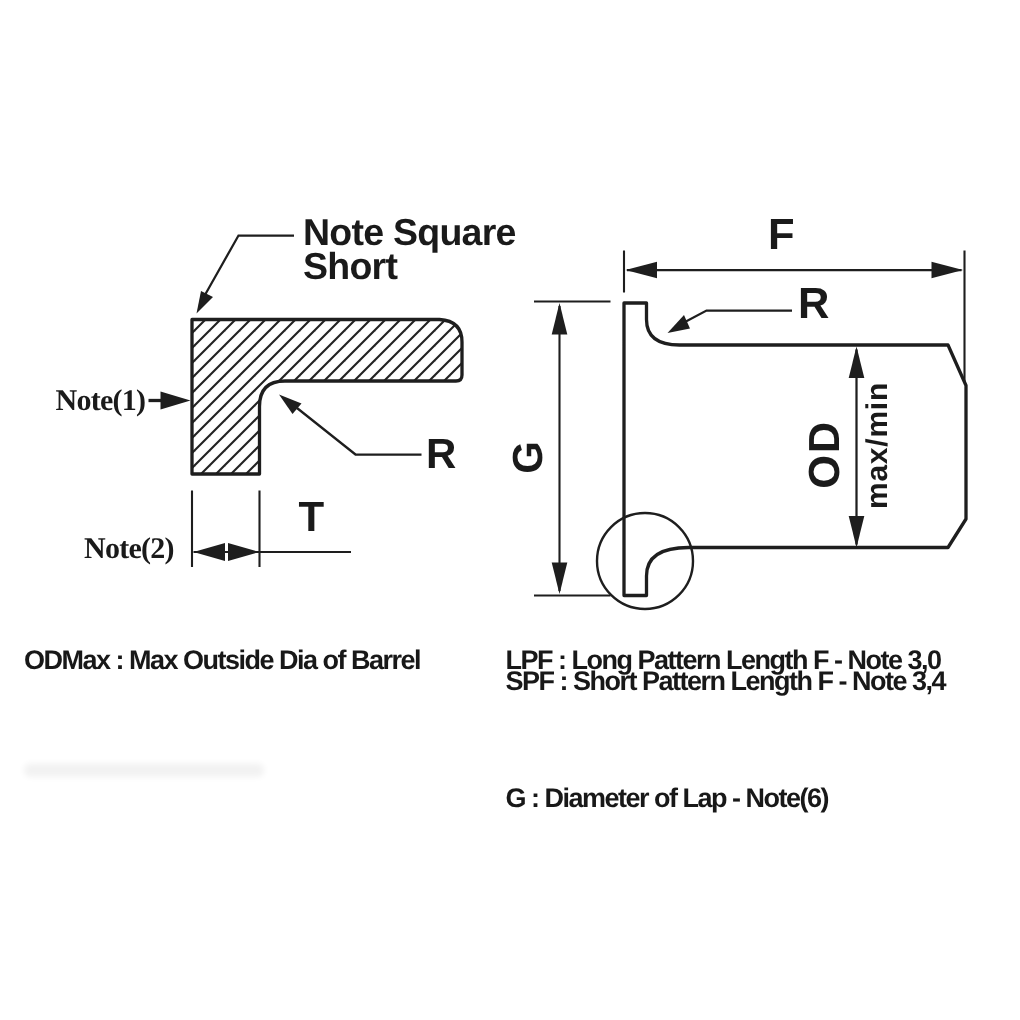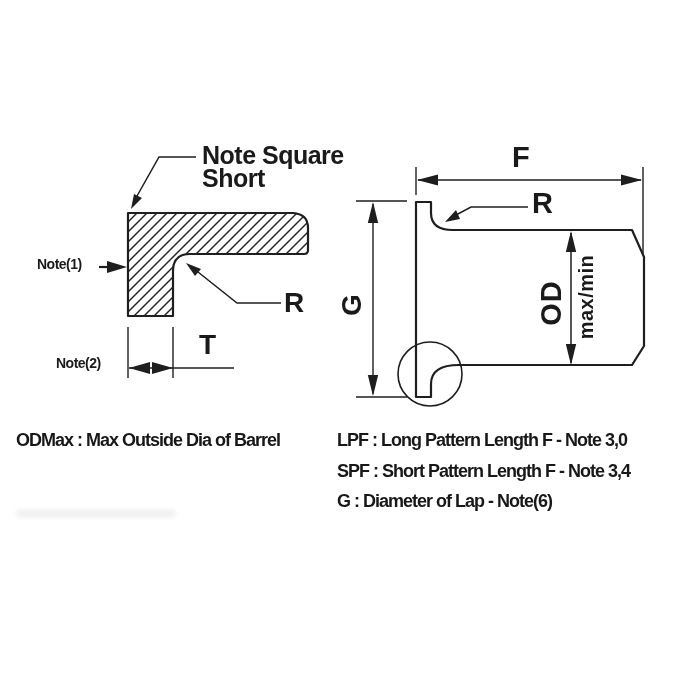--- a/index.html
+++ b/index.html
@@ -4,21 +4,21 @@
 <style>
   html,body{margin:0;padding:0;background:#ffffff;}
   .canvas{
     position:relative;width:680px;height:680px;background:#ffffff;overflow:hidden;
     font-family:"Liberation Sans", sans-serif;color:#1a1a1a;
   }
   .canvas svg{position:absolute;left:0;top:0;}
   .lbl{position:absolute;line-height:1;color:#1a1a1a;white-space:nowrap;font-weight:bold;}
   .lbl-big{font-size:28px;letter-spacing:-0.5px;}
   .lbl-xl{font-size:29px;}
-  .lbl-note{font-size:14px;letter-spacing:-0.5px;}
+  .lbl-note{font-size:20px;letter-spacing:-0.5px;font-family:Liberation Serif, serif;}
   .callout{position:absolute;left:202px;top:144px;font-weight:bold;font-size:25px;
     line-height:23px;letter-spacing:-0.5px;white-space:nowrap;}
   .rot{position:absolute;transform:translate(-50%,-50%) rotate(-90deg);transform-origin:center;
     font-weight:bold;white-space:nowrap;}
   .legend-line{position:absolute;font-weight:bold;font-size:18px;letter-spacing:-1px;
     line-height:25px;white-space:nowrap;color:#181818;text-align:center;}
   .ghost{position:absolute;left:16px;top:509px;width:160px;height:9px;background:#000;
     opacity:0.05;filter:blur(2px);border-radius:4px;}
 </style>
 </head>
@@ -103,17 +103,17 @@
 
   <div class="rot" style="left:352px;top:305px;font-size:28px;">G</div>
 
   <div class="rot" style="left:551px;top:303px;font-size:29px;letter-spacing:1px;">OD</div>
 
   <div class="rot" style="left:586px;top:297px;font-size:20px;letter-spacing:0.5px;">max/min</div>
 
   <div class="legend-line" style="left:16px;top:428px;">ODMax : Max Outside Dia of Barrel</div>
 
   <div class="legend-line" style="left:337px;top:428px;">LPF : Long Pattern Length F - Note 3,0</div>
-  <div class="legend-line" style="left:337px;top:459px;">SPF : Short Pattern Length F - Note 3,4</div>
-  <div class="legend-line" style="left:337px;top:489px;">G : Diameter of Lap - Note(6)</div>
+  <div class="legend-line" style="left:337px;top:442px;">SPF : Short Pattern Length F - Note 3,4</div>
+  <div class="legend-line" style="left:337px;top:520px;">G : Diameter of Lap - Note(6)</div>
 
   <div class="ghost"></div>
 </div>
 
 </body></html>

